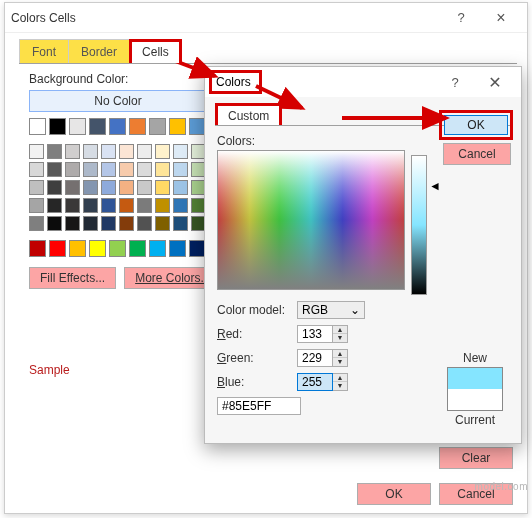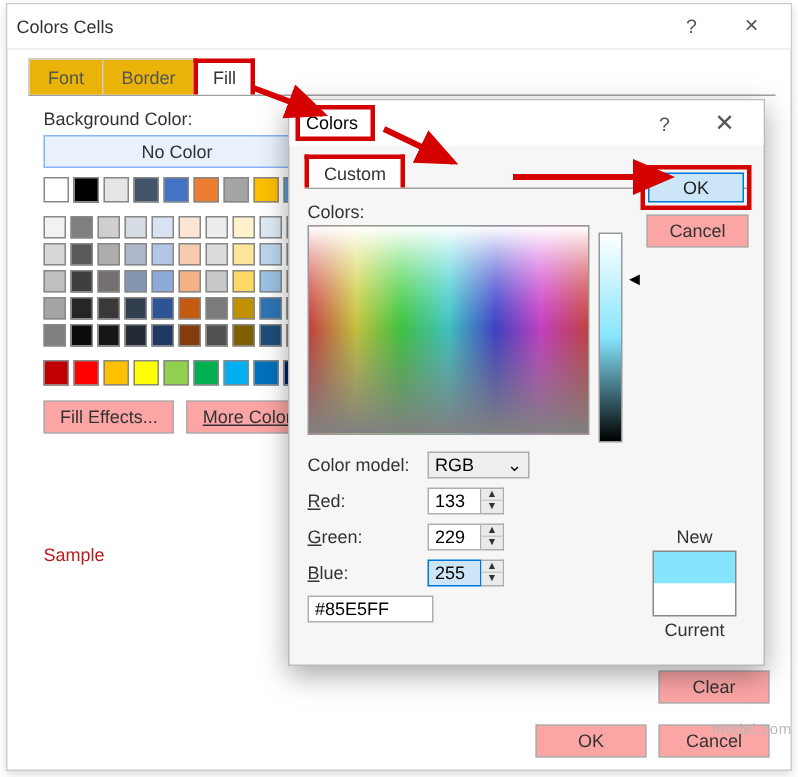--- a/index.html
+++ b/index.html
@@ -7,21 +7,21 @@
 
   
   .dlg { position: absolute; left: 4px; top: 2px; width: 524px; height: 512px; border: 1px solid #ccc; background: #fff; box-shadow: 0 2px 6px rgba(0,0,0,0.15); }
   .titlebar { height: 30px; background: #fff; display: flex; align-items: center; padding: 0 6px; border-bottom: 1px solid #eee; }
   .titlebar .title { flex: 1; font-size: 12px; color: #333; }
   .winbtn { width: 40px; height: 28px; display: inline-flex; align-items: center; justify-content: center; color: #555; font-size: 13px; }
   .winbtn.close { font-size: 16px; }
 
   .tabs { display: flex; margin: 6px 0 0 14px; gap: 0; }
   .tab { padding: 5px 12px 4px; border: 1px solid #a0a0a0; border-bottom: none; background: #fff; color: #333; position: relative; margin-right: -1px; }
-  .tab.inactive { background: #eab308; border-top-color: #ccc; border-left-color: #ccc; border-right-color: #ccc; color: #555; }
+  .tab.inactive { background: #fde047; border-top-color: #ccc; border-left-color: #ccc; border-right-color: #ccc; color: #555; }
   .hl { border: 3px solid #d50000; }
   .tab.hl { border: 3px solid #d50000; border-bottom: none; padding: 3px 10px 2px; z-index: 3; }
   .tabline { border-top: 1px solid #a0a0a0; margin: 0 10px 0 14px; }
 
   .section-lbl { color: #333; margin: 8px 0 4px 24px; }
   .nocolor-wrap { border: 1px solid #8ab4f8; background: #e8f1fc; margin: 0 0 6px 24px; width: 178px; text-align: center; padding: 3px 0; color: #333; }
 
   .palette { margin-left: 24px; }
   .prow { display: flex; gap: 3px; margin-bottom: 3px; }
   .sw { width: 15px; height: 15px; border: 1px solid #888; }
@@ -32,21 +32,21 @@
   .btn { border: 1px solid #adadad; background: #fca5a5; padding: 3px 10px; color: #333; }
   .btn.acc { border: 1px solid #adadad; }
 
   .sample-lbl { position: absolute; left: 24px; top: 360px; color: #b91c1c; }
 
   .footer { position: absolute; bottom: 8px; right: 14px; display: flex; gap: 8px; }
   .footer .btn { width: 74px; text-align: center; }
   .clearrow { position: absolute; bottom: 44px; right: 14px; }
 
   
-  .dlg2 { position: absolute; left: 192px; top: 66px; width: 318px; height: 378px; border: 1px solid #bbb; background: #f6f6f6; box-shadow: 0 6px 18px rgba(0,0,0,0.35); }
+  .dlg2 { position: absolute; left: 204px; top: 66px; width: 318px; height: 378px; border: 1px solid #bbb; background: #f6f6f6; box-shadow: 0 6px 18px rgba(0,0,0,0.35); }
   .dlg2 .titlebar { background: #fff; border-bottom: none; }
   .dlg2 .ttlbox { border: 3px solid #d50000; padding: 2px 8px 2px 4px; margin-left: -2px; }
 
   .tabs2 { display: flex; margin: 6px 0 0 10px; }
   .tab2 { padding: 5px 12px 4px; border: 1px solid #a0a0a0; border-bottom: none; background: #f4f4f4; color: #333; margin-right: -1px; }
   .tab2.active { background: #fff; }
   .tab2.hl { border: 3px solid #d50000; border-bottom: none; padding: 3px 10px 2px; z-index: 3; }
   .tabline2 { border-top: 1px solid #a0a0a0; margin: 0 10px; }
 
   .okbox { position: absolute; top: 43px; right: 8px; border: 3px solid #d50000; padding: 2px; }
@@ -95,21 +95,21 @@
 <div class="dlg">
   <div class="titlebar">
     <span class="title">Colors Cells</span>
     <span class="winbtn">?</span>
     <span class="winbtn close">×</span>
   </div>
 
   <div class="tabs">
     <div class="tab inactive">Font</div>
     <div class="tab inactive">Border</div>
-    <div class="tab hl">Fill</div>
+    <div class="tab hl">Cells</div>
   </div>
   <div class="tabline"></div>
 
   <div class="section-lbl">Background Color:</div>
   <div class="nocolor-wrap">No Color</div>
 
   <div class="palette">
     <div class="prow bigrow">
         <div class="sw" style="background: rgb(255, 255, 255);"></div>
         <div class="sw" style="background: rgb(0, 0, 0);"></div>

